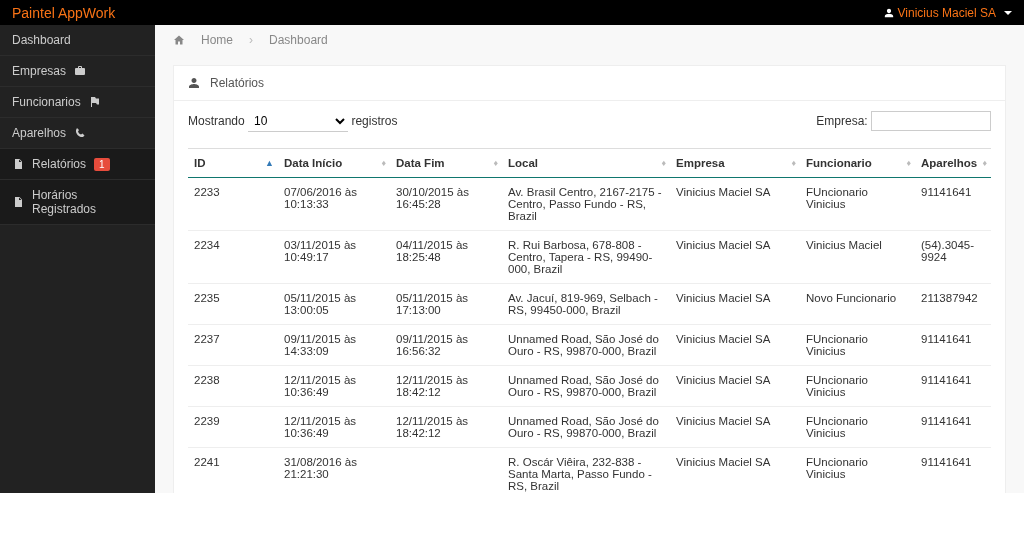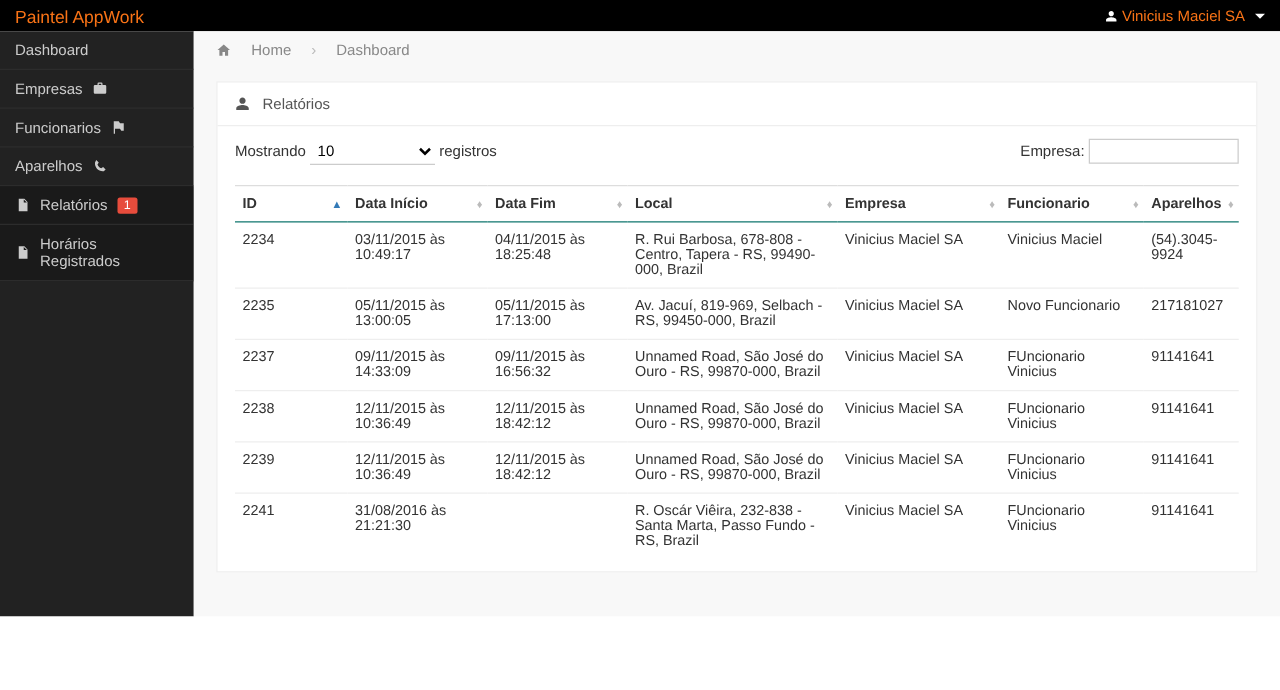--- a/index.html
+++ b/index.html
@@ -125,36 +125,45 @@
             <th style="width:112px"><span>Data Início</span><span class="sort">♦</span></th>
             <th style="width:112px"><span>Data Fim</span><span class="sort">♦</span></th>
             <th style="width:168px"><span>Local</span><span class="sort">♦</span></th>
             <th style="width:130px"><span>Empresa</span><span class="sort">♦</span></th>
             <th style="width:115px"><span>Funcionario</span><span class="sort">♦</span></th>
             <th><span>Aparelhos</span><span class="sort">♦</span></th>
           </tr>
             </thead>
           <tbody id="tbody">
               <tr>
+                <td>2233</td>
+                <td>07/06/2016 às 10:13:33</td>
+                <td>30/10/2015 às 16:45:28</td>
+                <td>Av. Brasil Centro, 2167-2175 - Centro, Passo Fundo - RS, Brazil</td>
+                <td>Vinicius Maciel SA</td>
+                <td>FUncionario Vinicius</td>
+                <td>91141641</td>
+              </tr>
+              <tr>
                 <td>2234</td>
                 <td>03/11/2015 às 10:49:17</td>
                 <td>04/11/2015 às 18:25:48</td>
                 <td>R. Rui Barbosa, 678-808 - Centro, Tapera - RS, 99490-000, Brazil</td>
                 <td>Vinicius Maciel SA</td>
                 <td>Vinicius Maciel</td>
                 <td>(54).3045-9924</td>
               </tr>
               <tr>
                 <td>2235</td>
                 <td>05/11/2015 às 13:00:05</td>
                 <td>05/11/2015 às 17:13:00</td>
                 <td>Av. Jacuí, 819-969, Selbach - RS, 99450-000, Brazil</td>
                 <td>Vinicius Maciel SA</td>
                 <td>Novo Funcionario</td>
-                <td>217181027</td>
+                <td>211387942</td>
               </tr>
               <tr>
                 <td>2237</td>
                 <td>09/11/2015 às 14:33:09</td>
                 <td>09/11/2015 às 16:56:32</td>
                 <td>Unnamed Road, São José do Ouro - RS, 99870-000, Brazil</td>
                 <td>Vinicius Maciel SA</td>
                 <td>FUncionario Vinicius</td>
                 <td>91141641</td>
               </tr>

